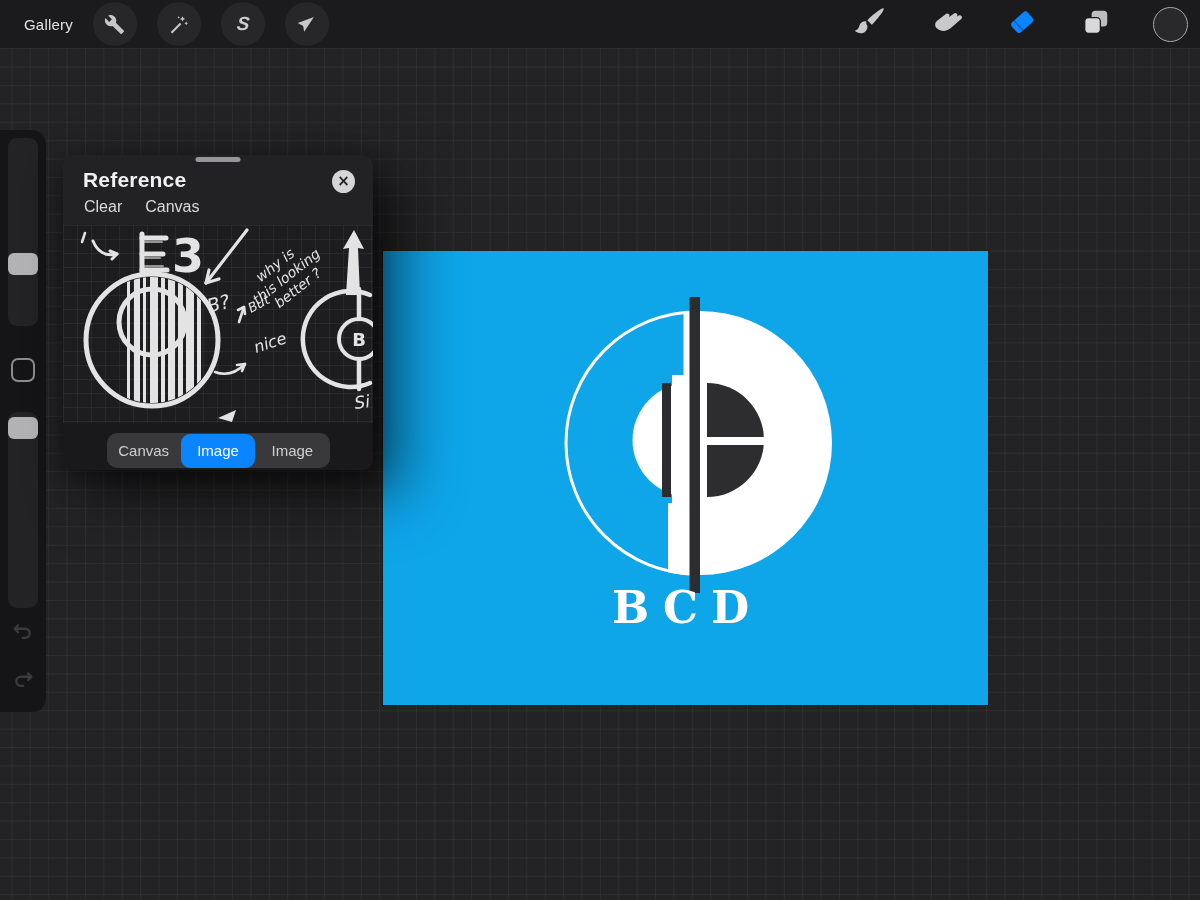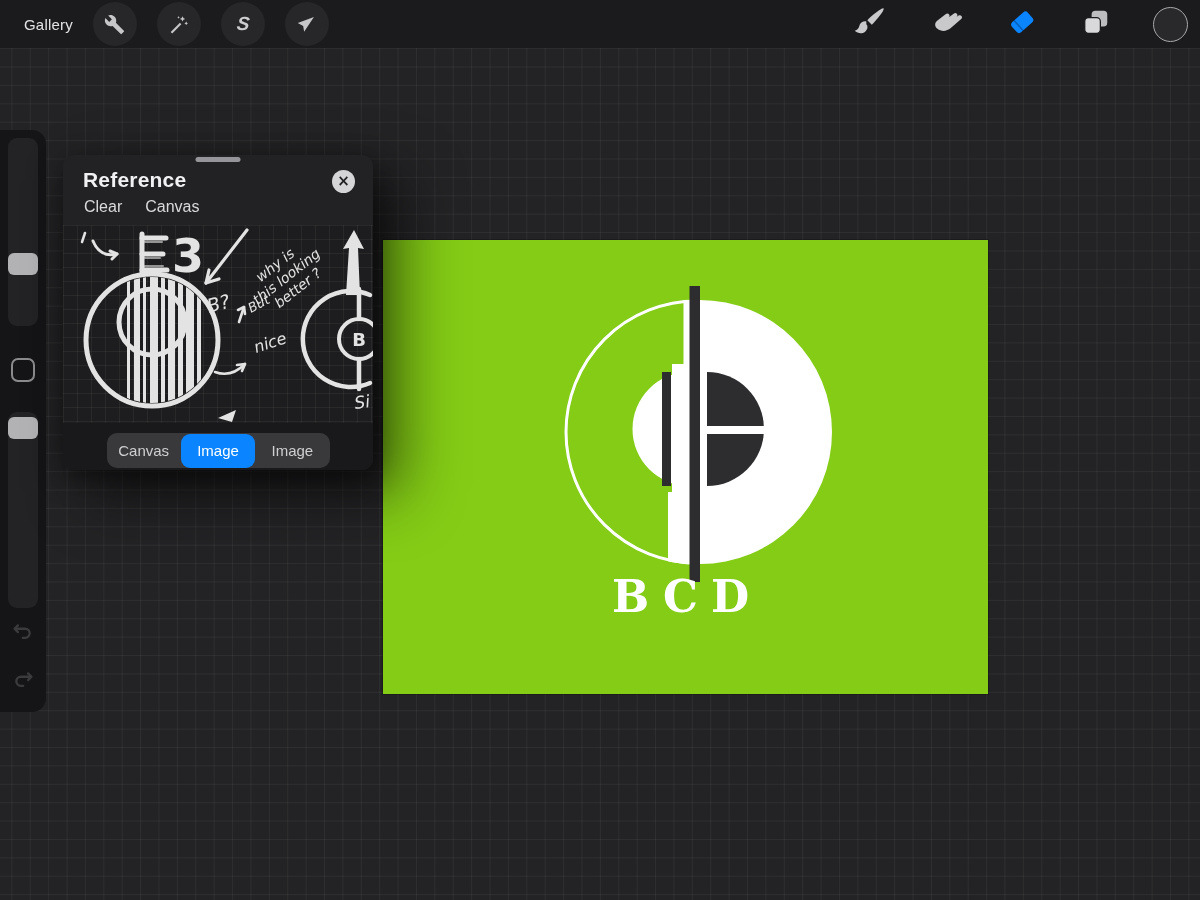--- a/index.html
+++ b/index.html
@@ -35,22 +35,22 @@
   .track-size { top:8px; height:188px; }
   .track-opacity { top:282px; height:196px; }
   .slider-handle { position:absolute; left:0; width:30px; height:22px; background:#b2b2b4; border-radius:6px; }
   .handle-size { top:115px; }
   .handle-opacity { top:5px; }
   .modify-btn { position:absolute; left:11px; top:228px; width:24px; height:24px;
     border:2.5px solid #8b8b8d; border-radius:7px; background:transparent; }
   .undo-btn, .redo-btn { position:absolute; left:10px; width:26px; height:26px; }
 
   
-  .canvas { position:absolute; left:383px; top:240px; width:605px; height:454px;
-    background:#84cc16; z-index:5; box-shadow:0 0 0 1px rgba(0,0,0,.22); }
+  .canvas { position:absolute; left:383px; top:251px; width:605px; height:454px;
+    background:#0ea5e9; z-index:5; box-shadow:0 0 0 1px rgba(0,0,0,.22); }
 
   
   .ref-panel { position:absolute; left:63px; top:155px; width:310px; height:315px;
     background:#222224; border-radius:11px; z-index:25;
     box-shadow:28px 24px 60px rgba(0,0,0,.55), 0 8px 28px rgba(0,0,0,.45); }
   .drag-handle { position:absolute; top:2px; left:50%; transform:translateX(-50%);
     width:45px; height:5px; border-radius:3px; background:#96969a; }
   .ref-header { padding:13px 18px 0 20px; display:flex; align-items:flex-start; }
   .ref-title { font-size:21px; font-weight:700; color:#f1f1f3; letter-spacing:.2px; flex:1; }
   .close-btn { width:23px; height:23px; border-radius:50%; background:#d5d5d7; border:none;

